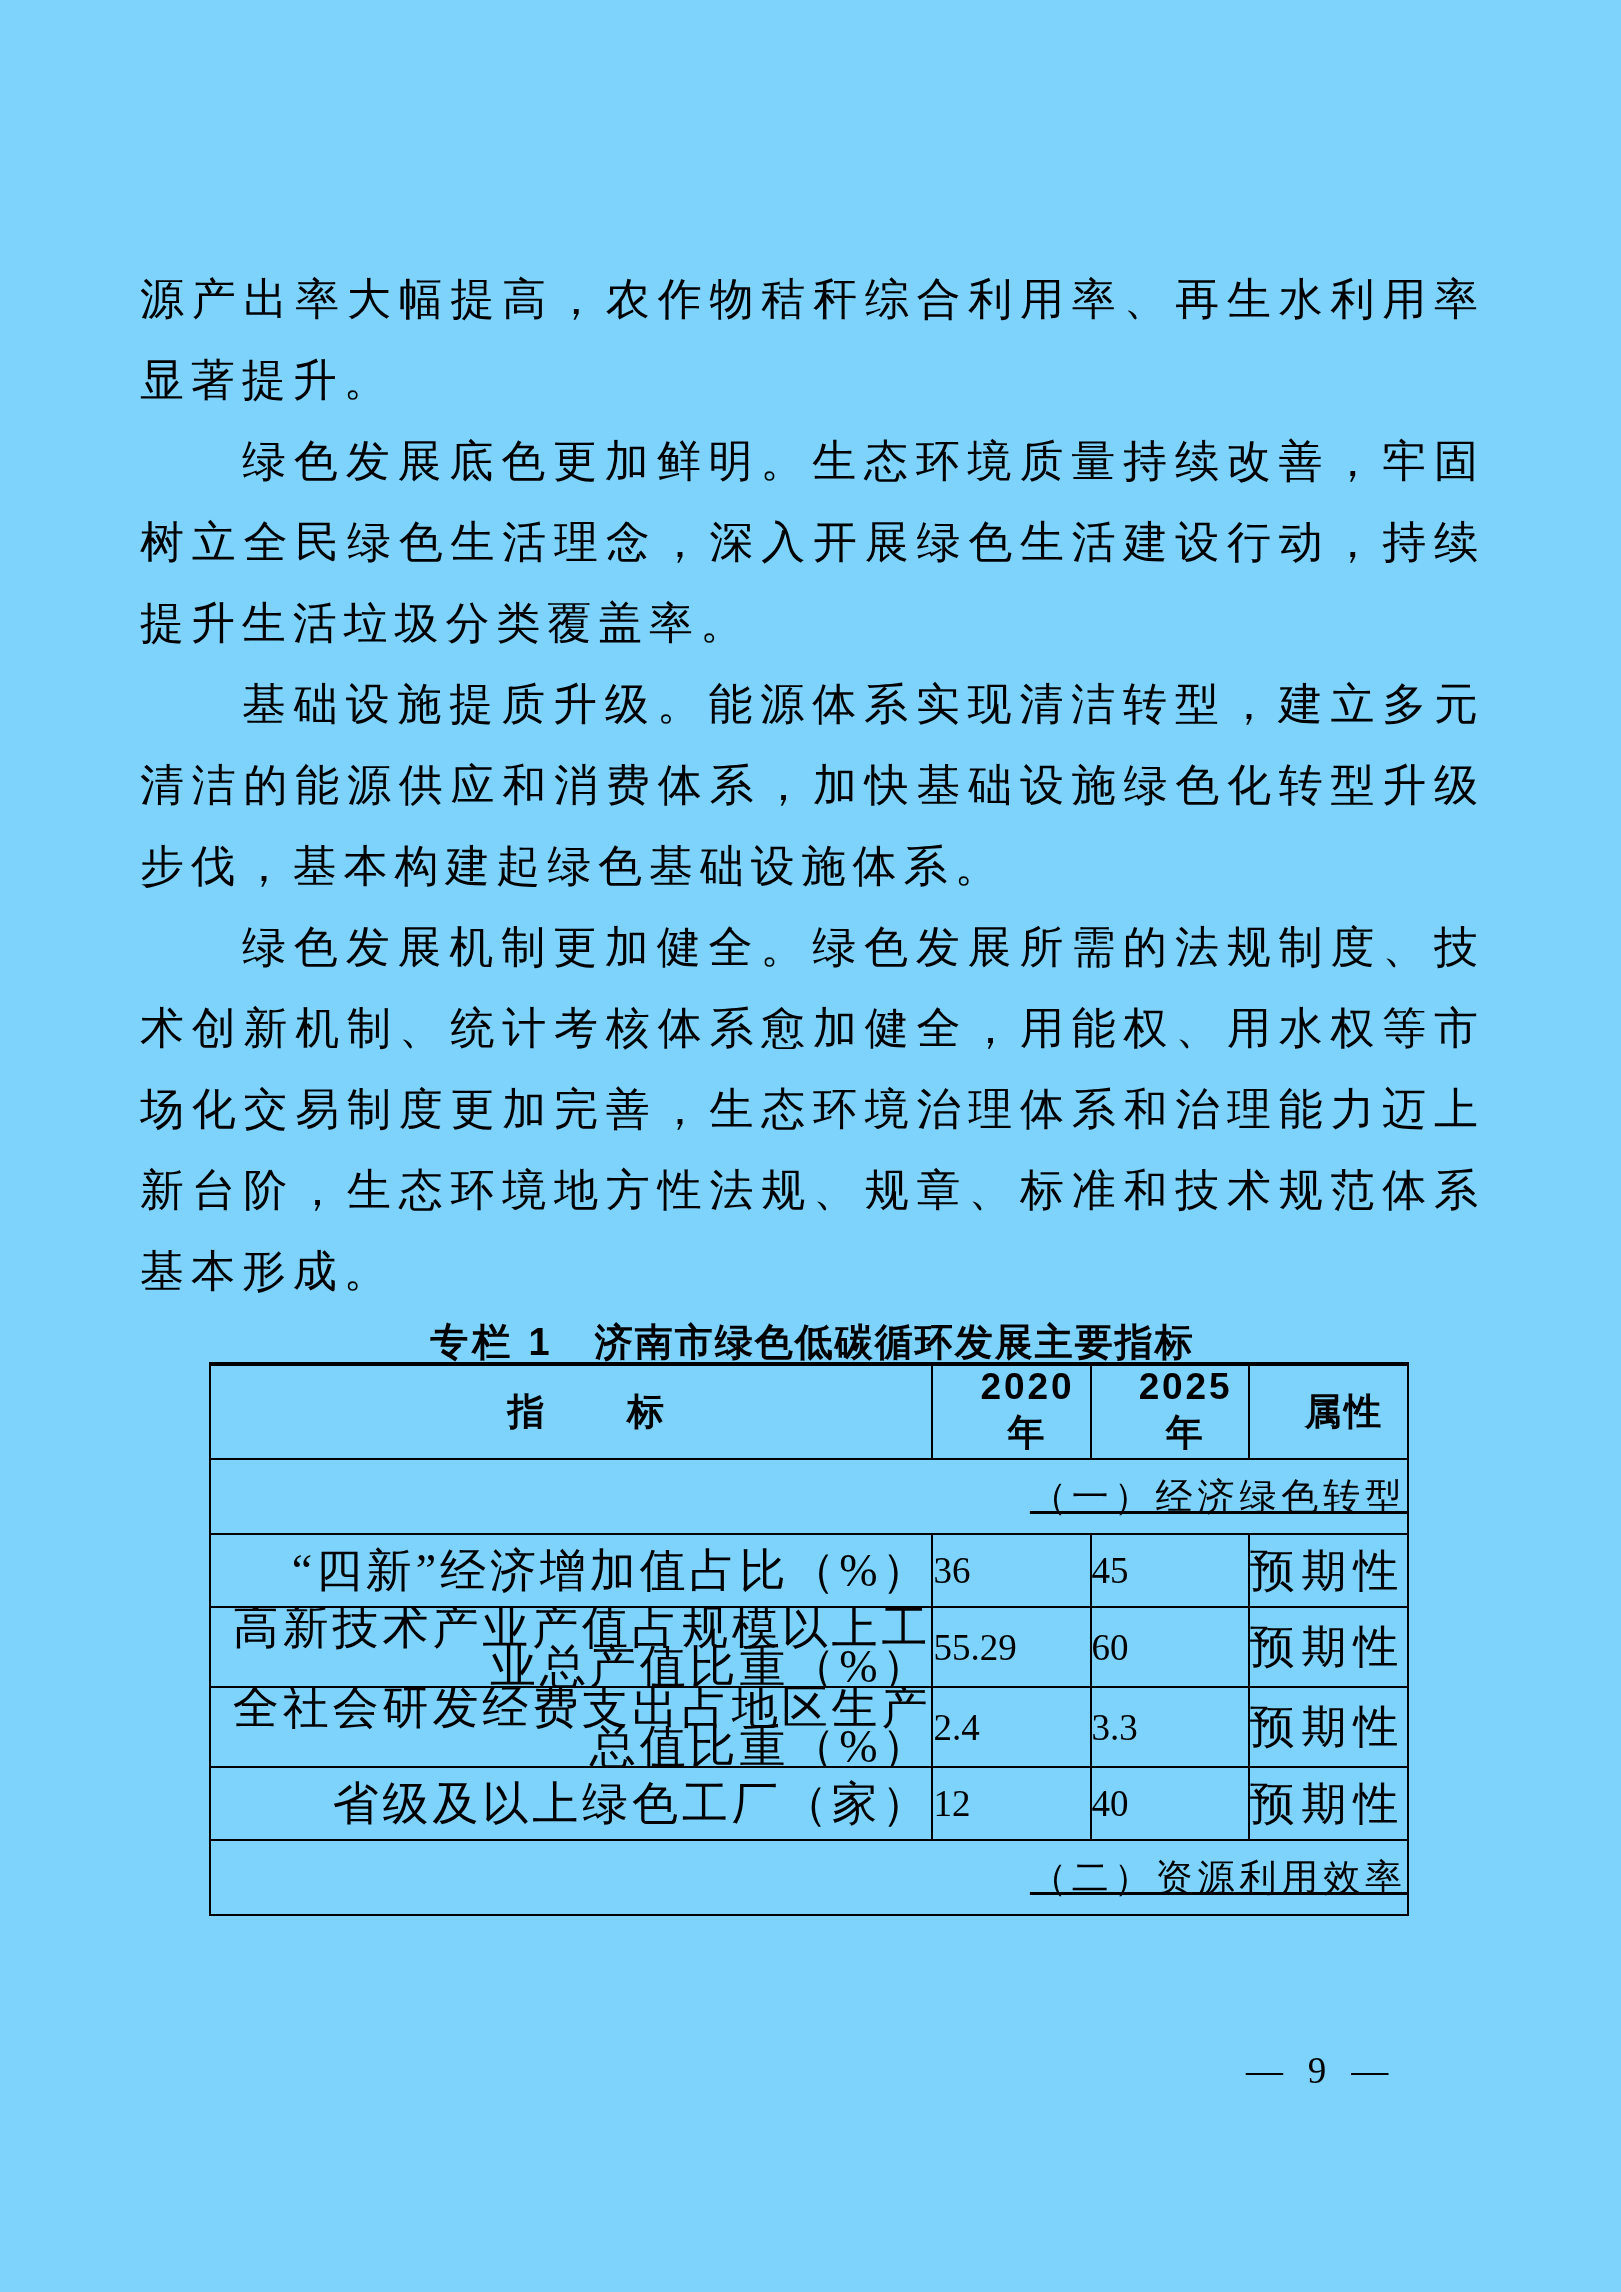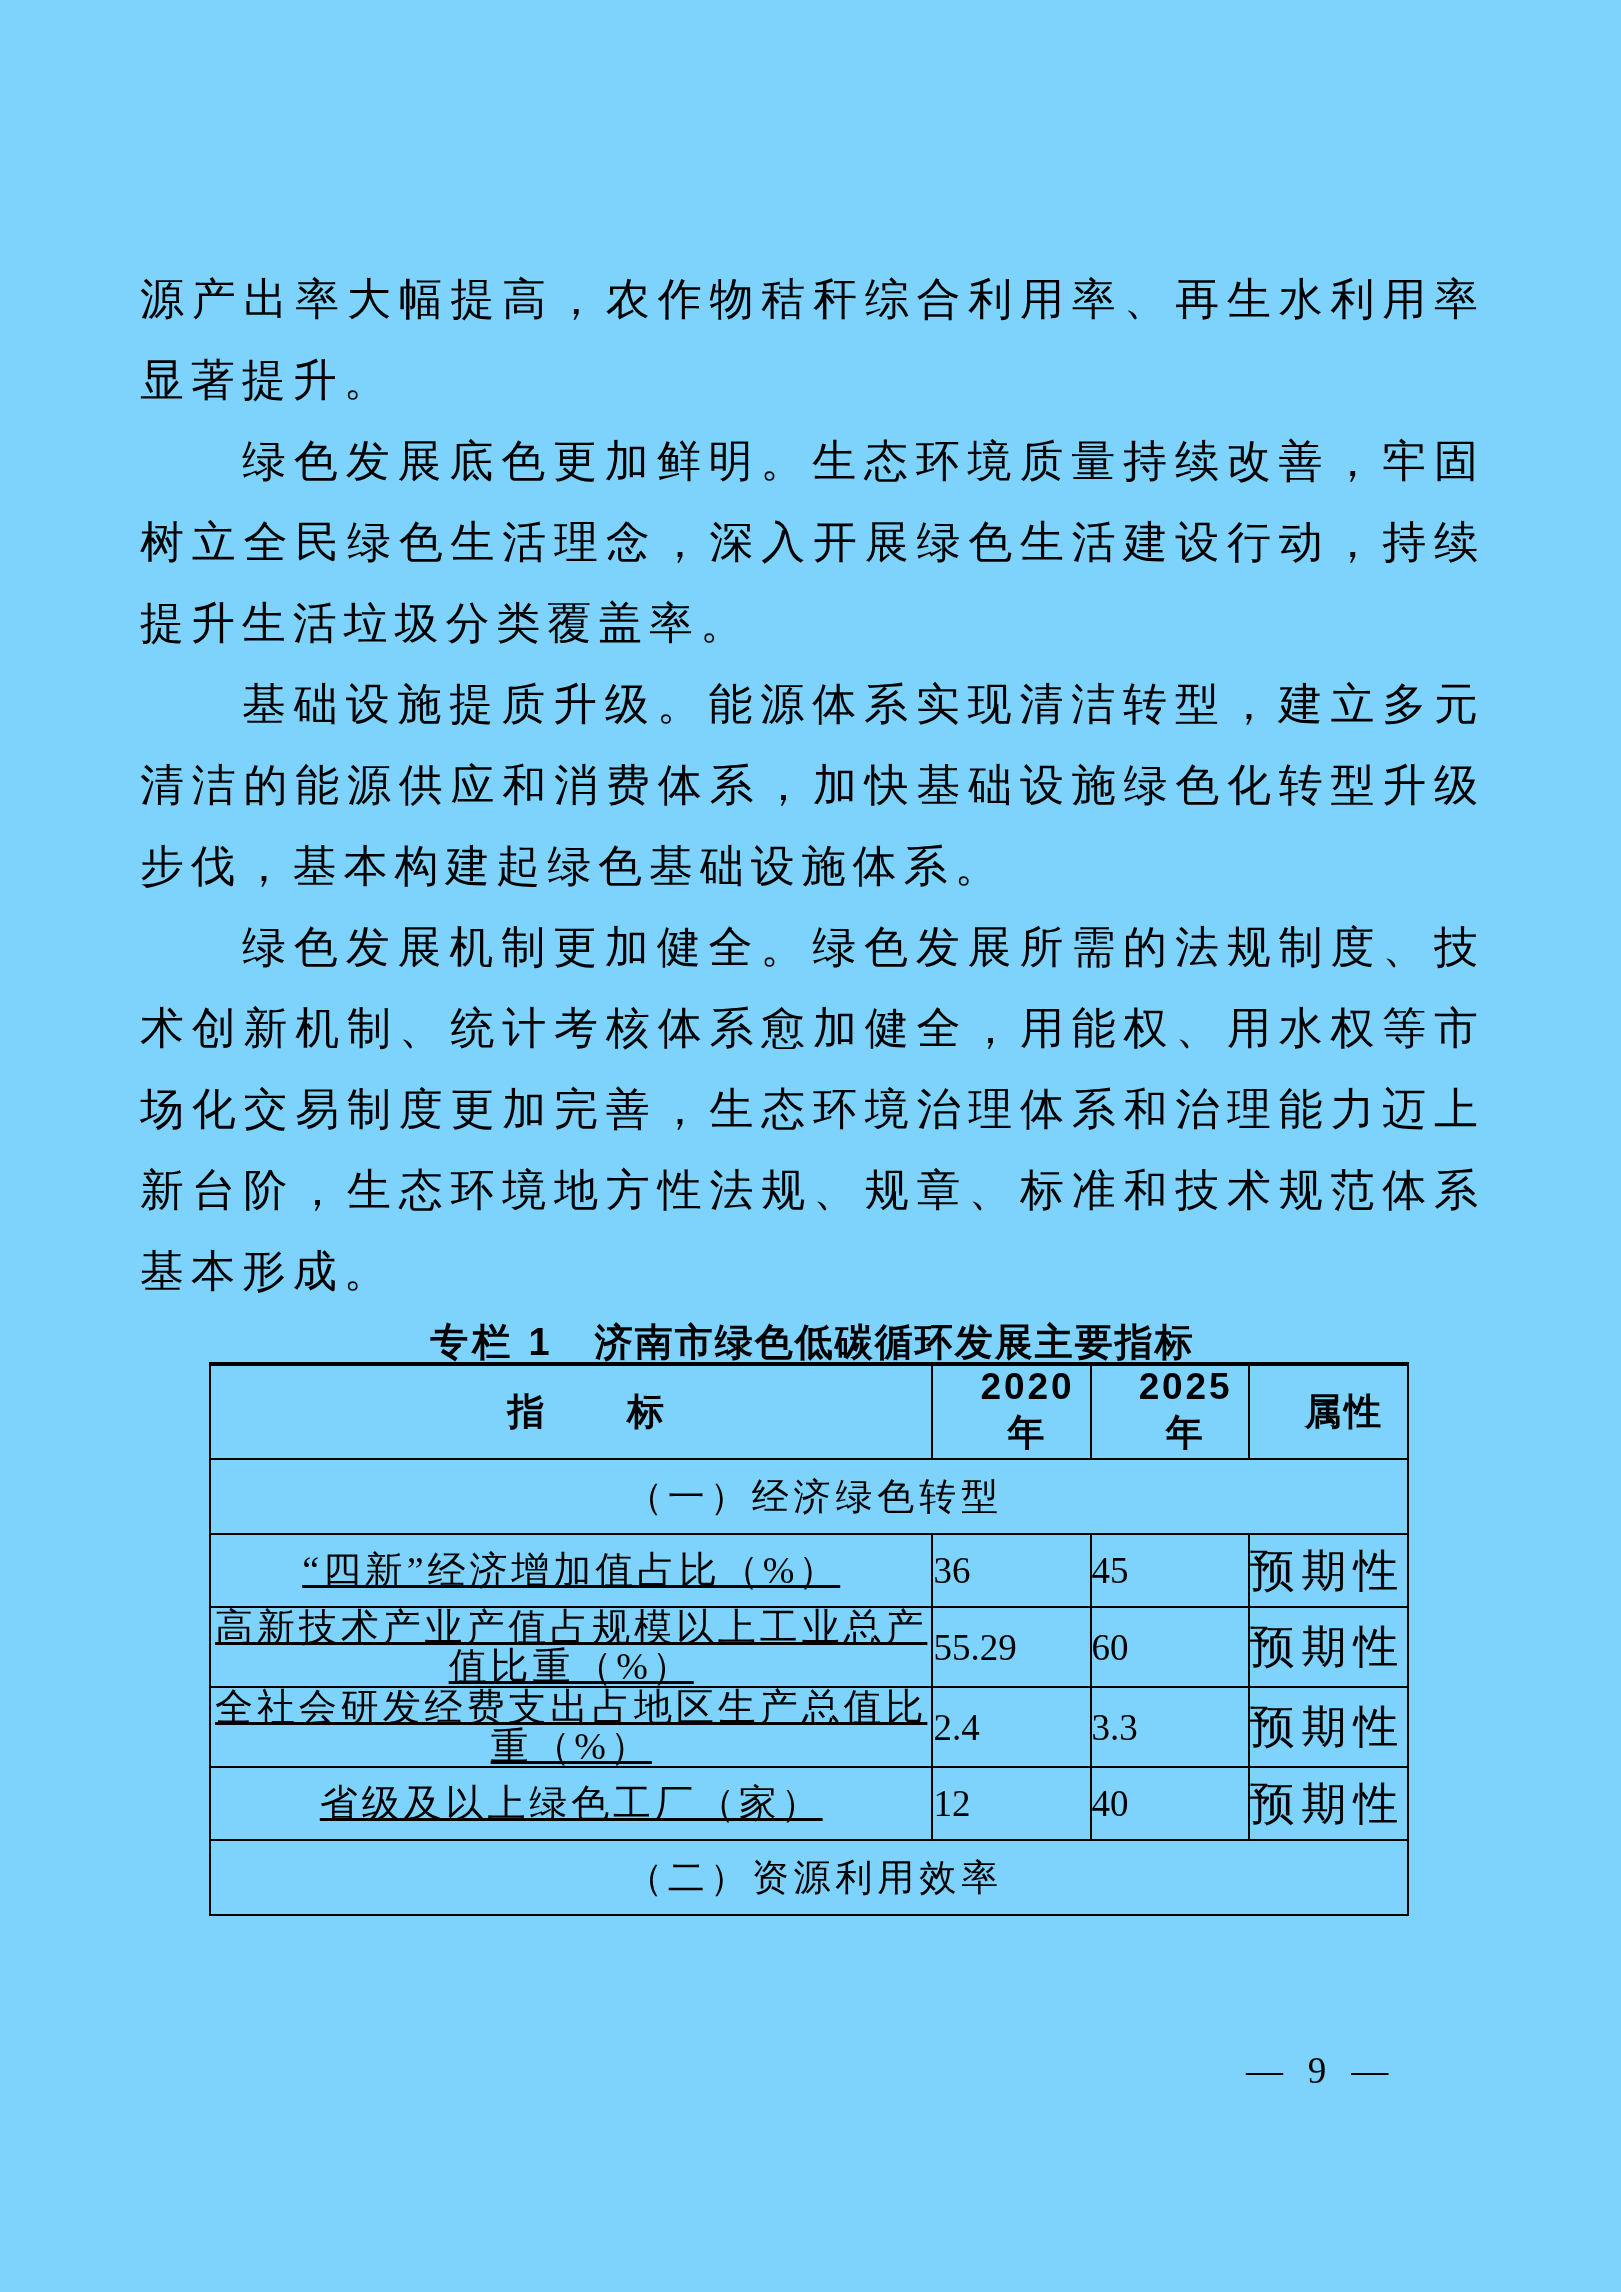--- a/index.html
+++ b/index.html
@@ -65,32 +65,32 @@
     text-align: center;
     vertical-align: middle;
     padding-left: 32px;
   }
   tr.section td {
     height: 73px;
     font-size: 37px;
     letter-spacing: 4.9px;
     padding-left: 11px;
     vertical-align: middle;
-    text-align: center;
+    text-align: right;
+    text-decoration: underline;
   }
   tr.data { height: 73px; }
   td.ind {
-    font-size: 38px;
+    font-size: 46px;
     line-height: 39px;
     letter-spacing: 3.9px;
     padding-left: 15.7px;
     padding-right: 5.9px;
     vertical-align: middle;
-    text-align: center;
-    text-decoration: underline;
+    text-align: right;
   }
   td.val {
     font-size: 37px;
     vertical-align: middle;
   }
   td.attr {
     font-size: 45px;
     letter-spacing: 6.9px;
     text-align: left;
     vertical-align: middle;

